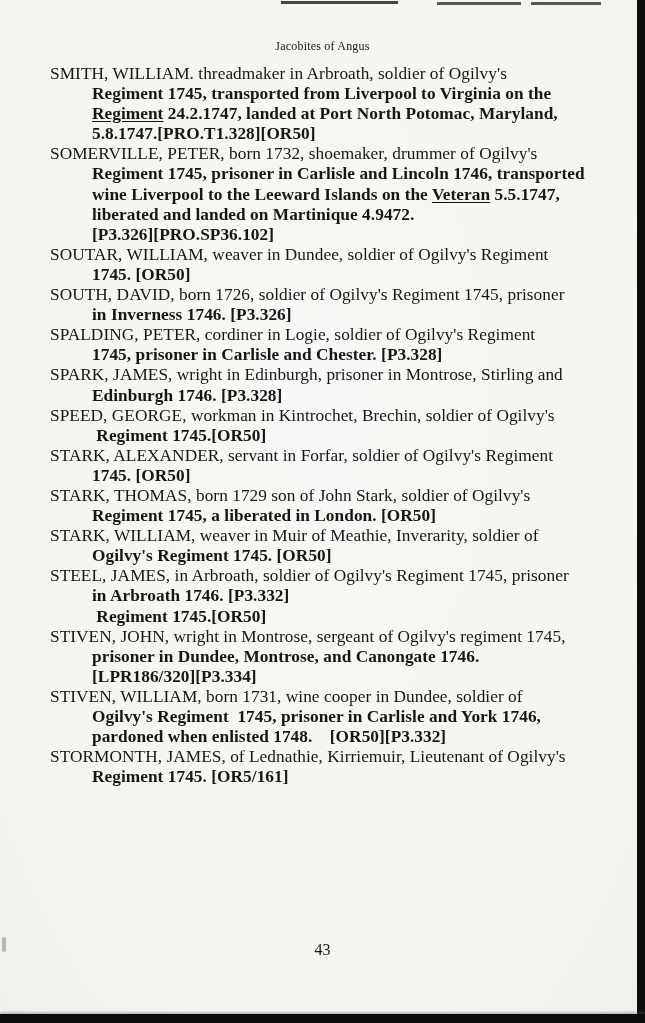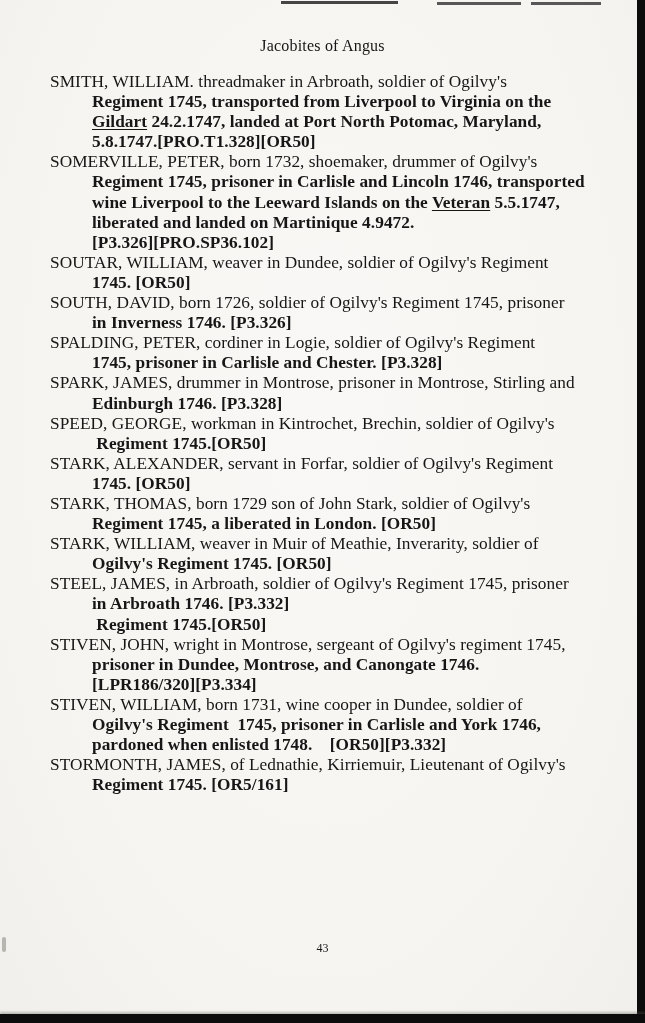--- a/index.html
+++ b/index.html
@@ -9,45 +9,45 @@
     margin:0 auto;
     background:#f7f6f3;
     background-image:radial-gradient(ellipse at 50% 40%, #f9f8f6 0%, #f5f4f0 70%, #f1efeb 100%);
     overflow:hidden;
     font-family:"Liberation Serif","DejaVu Serif",serif;
     color:#161616;
   }
   .header{
     margin-top:36px;
     text-align:center;
-    font-size:16px;
+    font-size:12px;
     line-height:20px;
     letter-spacing:0.2px;
   }
   .entries{
-    margin-top:16px;
+    margin-top:8px;
     margin-left:50px;
     width:552px;
     font-size:17.3px;
   }
   .line{
     white-space:pre;
     line-height:20.1px;
     height:20.1px;
     overflow:hidden;
     letter-spacing:0.05px;
   }
   .line.cont{ padding-left:42px;font-weight:bold; }
   .seg.u{ text-decoration:underline; text-underline-offset:2px; }
   .page-number{
     position:absolute;
     left:0; top:941px;
     width:100%;
     text-align:center;
-    font-size:12px;
+    font-size:16px;
   }
   
   .artifact{ position:absolute; background:#0c0c0c; }
   .top-line-1{ left:281px; top:1px;  width:117px; height:3px; background:#454545; }
   .top-line-2{ left:437px; top:2px;  width:84px;  height:2.5px; background:#575757; }
   .top-line-3{ left:531px; top:2px;  width:70px;  height:2.5px; background:#575757; }
   .right-bar{ right:0; top:0; width:8px; height:1023px; }
   .bottom-bar{ left:0; bottom:0; width:645px; height:9px; box-shadow:0 -2px 2px rgba(90,88,84,.35); }
   .left-mark{ left:2px; top:937px; width:4px; height:15px; background:#b8b5b0; border-radius:2px; }
 </style>
@@ -62,21 +62,21 @@
   <div class="artifact right-bar"></div>
   <div class="artifact bottom-bar"></div>
   <div class="artifact left-mark"></div>
 
   <div class="header">Jacobites of Angus</div>
 
   <div class="entries" id="entries">
       <div class="entry">
         <div class="line first"><span class="seg">SMITH, WILLIAM. threadmaker in Arbroath, soldier of Ogilvy's</span></div>
         <div class="line cont"><span class="seg">Regiment 1745, transported from Liverpool to Virginia on the</span></div>
-        <div class="line cont"><span class="seg u">Gildart</span><span class="seg"> 24.2.1747, landed at Port North Potomac, Maryland,</span></div>
+        <div class="line cont"><span class="seg u">Regiment</span><span class="seg"> 24.2.1747, landed at Port North Potomac, Maryland,</span></div>
         <div class="line cont"><span class="seg">5.8.1747.[PRO.T1.328][OR50]</span></div>
       </div>
       <div class="entry">
         <div class="line first"><span class="seg">SOMERVILLE, PETER, born 1732, shoemaker, drummer of Ogilvy's</span></div>
         <div class="line cont"><span class="seg">Regiment 1745, prisoner in Carlisle and Lincoln 1746, transported</span></div>
         <div class="line cont"><span class="seg">wine Liverpool to the Leeward Islands on the </span><span class="seg u">Veteran</span><span class="seg"> 5.5.1747,</span></div>
         <div class="line cont"><span class="seg">liberated and landed on Martinique 4.9472.</span></div>
         <div class="line cont"><span class="seg">[P3.326][PRO.SP36.102]</span></div>
       </div>
       <div class="entry">
@@ -85,21 +85,21 @@
       </div>
       <div class="entry">
         <div class="line first"><span class="seg">SOUTH, DAVID, born 1726, soldier of Ogilvy's Regiment 1745, prisoner</span></div>
         <div class="line cont"><span class="seg">in Inverness 1746. [P3.326]</span></div>
       </div>
       <div class="entry">
         <div class="line first"><span class="seg">SPALDING, PETER, cordiner in Logie, soldier of Ogilvy's Regiment</span></div>
         <div class="line cont"><span class="seg">1745, prisoner in Carlisle and Chester. [P3.328]</span></div>
       </div>
       <div class="entry">
-        <div class="line first"><span class="seg">SPARK, JAMES, drummer in Montrose, prisoner in Montrose, Stirling and</span></div>
+        <div class="line first"><span class="seg">SPARK, JAMES, wright in Edinburgh, prisoner in Montrose, Stirling and</span></div>
         <div class="line cont"><span class="seg">Edinburgh 1746. [P3.328]</span></div>
       </div>
       <div class="entry">
         <div class="line first"><span class="seg">SPEED, GEORGE, workman in Kintrochet, Brechin, soldier of Ogilvy's</span></div>
         <div class="line cont"><span class="seg"> Regiment 1745.[OR50]</span></div>
       </div>
       <div class="entry">
         <div class="line first"><span class="seg">STARK, ALEXANDER, servant in Forfar, soldier of Ogilvy's Regiment</span></div>
         <div class="line cont"><span class="seg">1745. [OR50]</span></div>
       </div>

